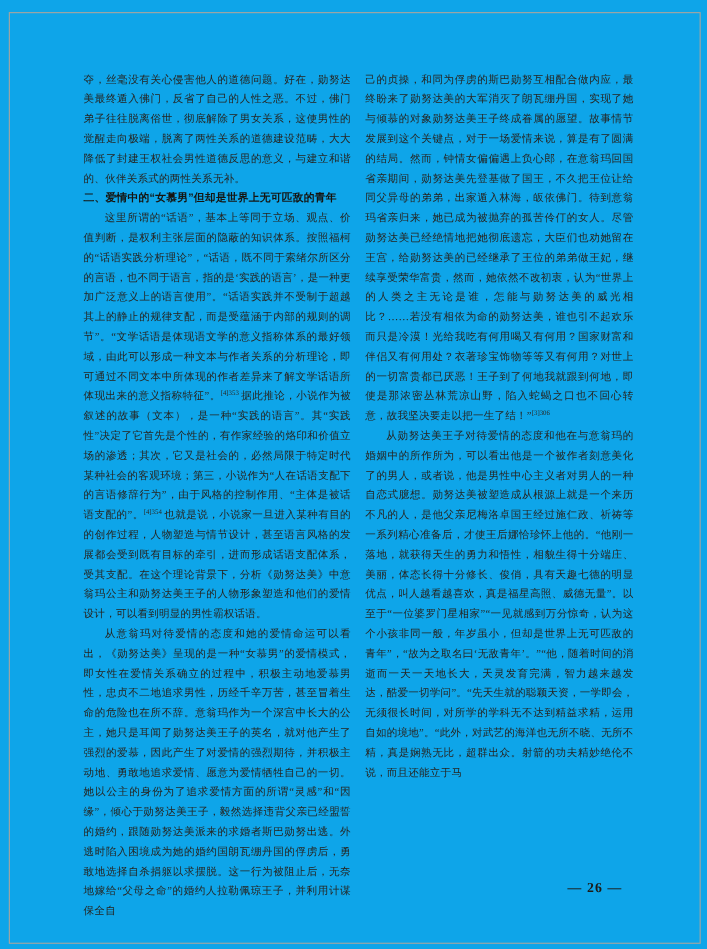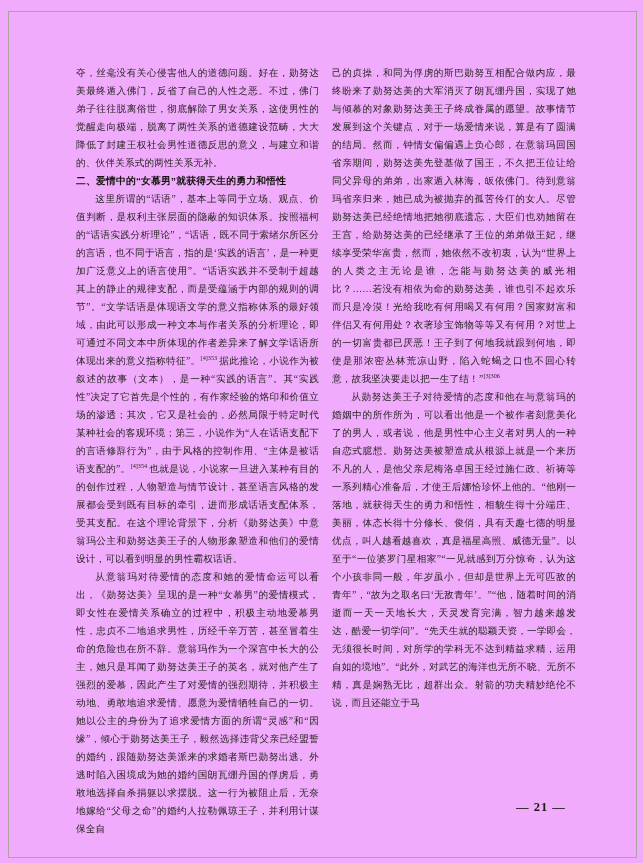--- a/index.html
+++ b/index.html
@@ -2,21 +2,21 @@
 <html lang="zh"><head>
 <meta charset="utf-8">
 <style>
   html,body{margin:0;padding:0;}
   body{
     width:643px;height:863px;position:relative;overflow:hidden;
     background:#f2f1ee;
     font-family:"Liberation Serif","DejaVu Serif",serif;
   }
   .page{
-    position:absolute;inset:0;background:#f0abfc;
+    position:absolute;inset:0;background:#0ea5e9;
   }
   .scan-border{
     position:absolute;left:8px;top:11px;width:627px;height:845px;
     border:1px solid #a9a59e;
     pointer-events:none;
   }
   .col{
     position:absolute;top:64px;
     font-size:9.6px;line-height:18px;
     text-align:justify;text-justify:inter-character;
@@ -45,24 +45,24 @@
   }
 </style>
 </head>
 <body>
 
 <div class="page">
   <div class="scan-border"></div>
 
   <div class="col col-left">
     <p class="para">夺，丝毫没有关心侵害他人的道德问题。好在，勋努达美最终遁入佛门，反省了自己的人性之恶。不过，佛门弟子往往脱离俗世，彻底解除了男女关系，这使男性的觉醒走向极端，脱离了两性关系的道德建设范畴，大大降低了封建王权社会男性道德反思的意义，与建立和谐的、伙伴关系式的两性关系无补。</p>
-    <h3 class="heading">二、爱情中的“女慕男”就获得天生的勇力和悟性</h3>
+    <h3 class="heading">二、爱情中的“女慕男”但却是世界上无可匹敌的青年</h3>
     <p class="para indent"><span>这里所谓的“话语”，基本上等同于立场、观点、价值判断，是权利主张层面的隐蔽的知识体系。按照福柯的“话语实践分析理论”，“话语，既不同于索绪尔所区分的言语，也不同于语言，指的是‘实践的语言’，是一种更加广泛意义上的语言使用”。“话语实践并不受制于超越其上的静止的规律支配，而是受蕴涵于内部的规则的调节”。“文学话语是体现语文学的意义指称体系的最好领域，由此可以形成一种文本与作者关系的分析理论，即可通过不同文本中所体现的作者差异来了解文学话语所体现出来的意义指称特征”。</span><sup class="ref">[4]353</sup><span>据此推论，小说作为被叙述的故事（文本），是一种“实践的语言”。其“实践性”决定了它首先是个性的，有作家经验的烙印和价值立场的渗透；其次，它又是社会的，必然局限于特定时代某种社会的客观环境；第三，小说作为“人在话语支配下的言语修辞行为”，由于风格的控制作用、“主体是被话语支配的”。</span><sup class="ref">[4]354</sup><span>也就是说，小说家一旦进入某种有目的的创作过程，人物塑造与情节设计，甚至语言风格的发展都会受到既有目标的牵引，进而形成话语支配体系，受其支配。在这个理论背景下，分析《勋努达美》中意翁玛公主和勋努达美王子的人物形象塑造和他们的爱情设计，可以看到明显的男性霸权话语。</span></p>
     <p class="para indent">从意翁玛对待爱情的态度和她的爱情命运可以看出，《勋努达美》呈现的是一种“女慕男”的爱情模式，即女性在爱情关系确立的过程中，积极主动地爱慕男性，忠贞不二地追求男性，历经千辛万苦，甚至冒着生命的危险也在所不辞。意翁玛作为一个深宫中长大的公主，她只是耳闻了勋努达美王子的英名，就对他产生了强烈的爱慕，因此产生了对爱情的强烈期待，并积极主动地、勇敢地追求爱情、愿意为爱情牺牲自己的一切。她以公主的身份为了追求爱情方面的所谓“灵感”和“因缘”，倾心于勋努达美王子，毅然选择违背父亲已经盟誓的婚约，跟随勋努达美派来的求婚者斯巴勋努出逃。外逃时陷入困境成为她的婚约国朗瓦绷丹国的俘虏后，勇敢地选择自杀捐躯以求摆脱。这一行为被阻止后，无奈地嫁给“父母之命”的婚约人拉勒佩琼王子，并利用计谋保全自</p>
   </div>
 
   <div class="col col-right">
     <p class="para"><span>己的贞操，和同为俘虏的斯巴勋努互相配合做内应，最终盼来了勋努达美的大军消灭了朗瓦绷丹国，实现了她与倾慕的对象勋努达美王子终成眷属的愿望。故事情节发展到这个关键点，对于一场爱情来说，算是有了圆满的结局。然而，钟情女偏偏遇上负心郎，在意翁玛回国省亲期间，勋努达美先登基做了国王，不久把王位让给同父异母的弟弟，出家遁入林海，皈依佛门。待到意翁玛省亲归来，她已成为被抛弃的孤苦伶仃的女人。尽管勋努达美已经绝情地把她彻底遗忘，大臣们也劝她留在王宫，给勋努达美的已经继承了王位的弟弟做王妃，继续享受荣华富贵，然而，她依然不改初衷，认为“世界上的人类之主无论是谁，怎能与勋努达美的威光相比？……若没有相依为命的勋努达美，谁也引不起欢乐而只是冷漠！光给我吃有何用喝又有何用？国家财富和伴侣又有何用处？衣著珍宝饰物等等又有何用？对世上的一切富贵都已厌恶！王子到了何地我就跟到何地，即使是那浓密丛林荒凉山野，陷入蛇蝎之口也不回心转意，故我坚决要走以把一生了结！”</span><sup class="ref">[3]306</sup></p>
     <p class="para indent">从勋努达美王子对待爱情的态度和他在与意翁玛的婚姻中的所作所为，可以看出他是一个被作者刻意美化了的男人，或者说，他是男性中心主义者对男人的一种自恋式臆想。勋努达美被塑造成从根源上就是一个来历不凡的人，是他父亲尼梅洛卓国王经过施仁政、祈祷等一系列精心准备后，才使王后娜恰珍怀上他的。“他刚一落地，就获得天生的勇力和悟性，相貌生得十分端庄、美丽，体态长得十分修长、俊俏，具有天趣七德的明显优点，叫人越看越喜欢，真是福星高照、威德无量”。以至于“一位婆罗门星相家”“一见就感到万分惊奇，认为这个小孩非同一般，年岁虽小，但却是世界上无可匹敌的青年”，“故为之取名曰‘无敌青年’。”“他，随着时间的消逝而一天一天地长大，天灵发育完满，智力越来越发达，酷爱一切学问”。“先天生就的聪颖天资，一学即会，无须很长时间，对所学的学科无不达到精益求精，运用自如的境地”。“此外，对武艺的海洋也无所不晓、无所不精，真是娴熟无比，超群出众。射箭的功夫精妙绝伦不说，而且还能立于马</p>
   </div>
 
-  <div class="page-number">— 21 —</div>
+  <div class="page-number">— 26 —</div>
 </div>
 
 </body></html>

